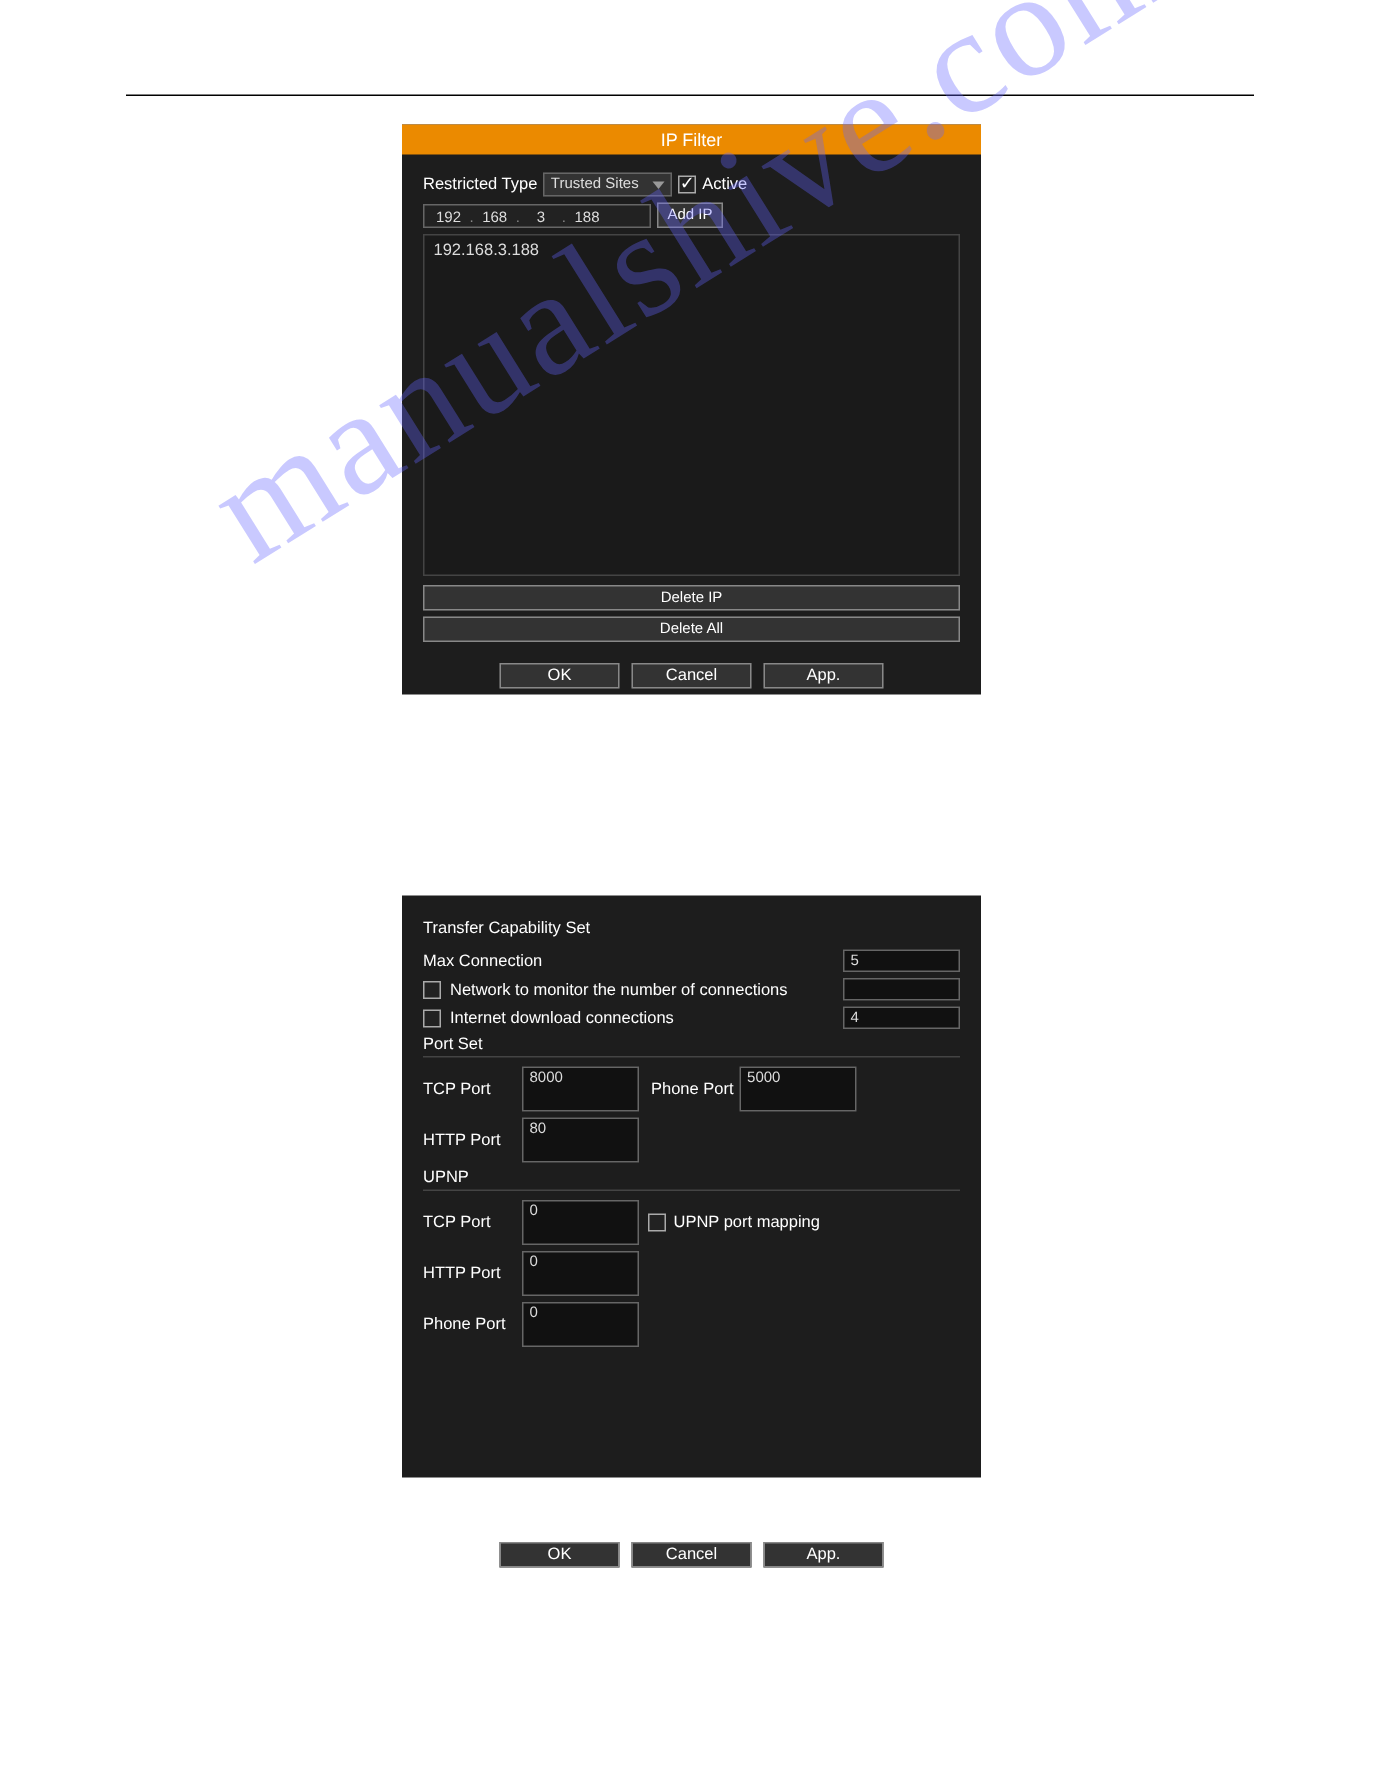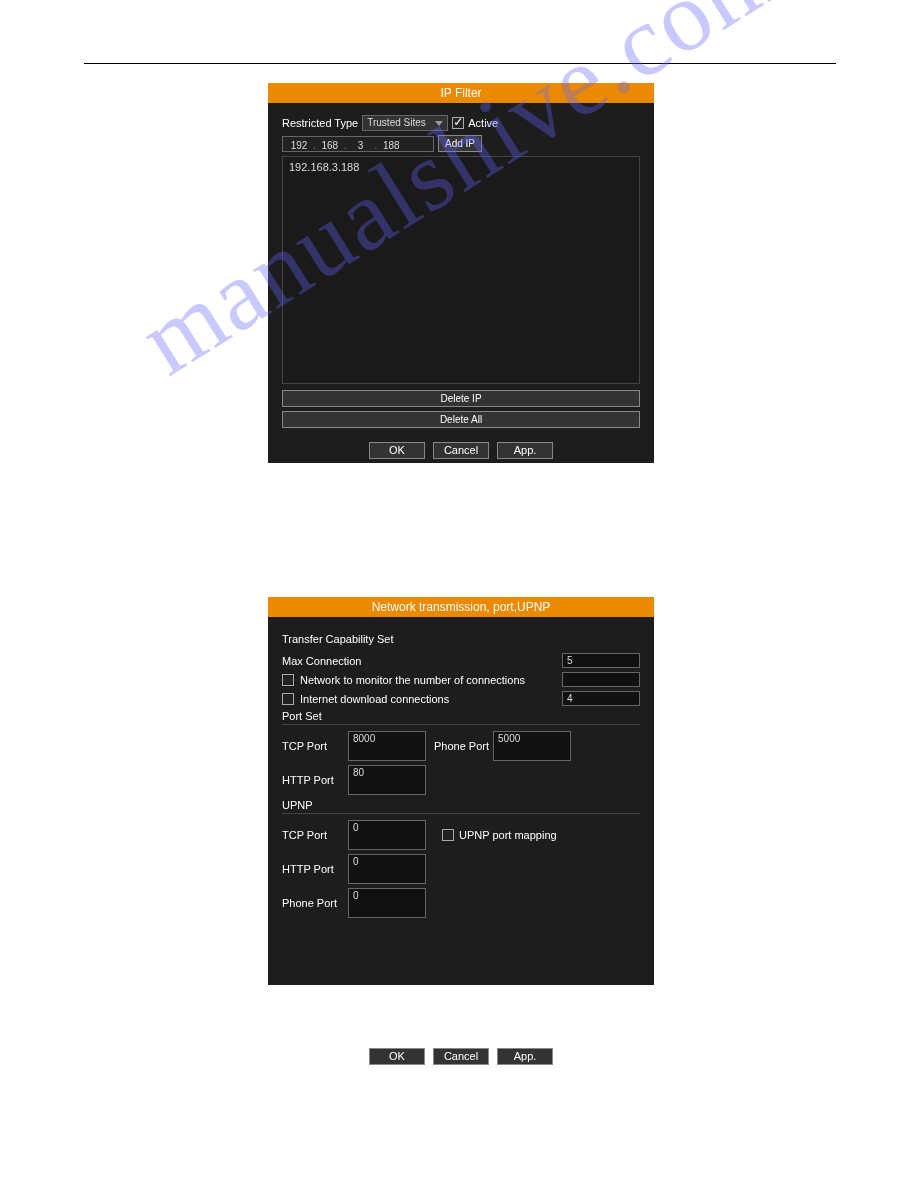--- a/index.html
+++ b/index.html
@@ -122,21 +122,21 @@
     color: #ddd;
     font-size: 11px;
   }
   .list-actions { margin-top: 6px; display: flex; gap: 4px; flex-direction: column; }
   .footer-btns {
     display: flex;
     gap: 8px;
     justify-content: center;
     margin-top: 14px;
   }
-  .footer-btns .btn { width: 56px; text-align: center; padding: 1px 0; }
+  .footer-btns .btn { width: 80px; text-align: center; padding: 1px 0; }
   .section-title {
     color: #fff;
     font-size: 11px;
     border-bottom: 1px solid #444;
     padding-bottom: 2px;
     margin: 4px 0 6px 0;
   }
   .field-row {
     display: flex;
     align-items: center;
@@ -159,21 +159,21 @@
     border: 1px solid #666;
     background: #111;
     color: #ddd;
     height: 15px;
     width: 78px;
     font-size: 10px;
     padding: 0 4px;
     line-height: 13px;
   }
   .transfer-section .field-row { margin-bottom: 4px; }
-  .upnp-check { display: flex; align-items: center; gap: 5px; margin-left: 16px; }
+  .upnp-check { display: flex; align-items: center; gap: 5px; margin-left: 6px; }
   .spacer-fill { flex: 1; }
 </style>
 </head>
 <body>
 
 <div class="page-rule"></div>
 <div class="watermark">manualshive.com</div>
 
 <div class="panel ip-filter">
   <div class="panel-title">IP Filter</div>
@@ -212,21 +212,20 @@
 
     <div class="footer-btns">
       <button class="btn">OK</button>
       <button class="btn">Cancel</button>
       <button class="btn">App.</button>
     </div>
   </div>
 </div>
 
 <div class="panel network">
-  <div class="panel-title">Network transmission, port,UPNP</div>
   <div class="panel-body">
 
     <div class="section-title" style="border-bottom:none;">Transfer Capability Set</div>
 
     <div class="transfer-section">
       <div class="field-row">
         <span class="label">Max Connection</span>
         <div class="spacer-fill"></div>
         <div class="net-right-input">5</div>
       </div>

